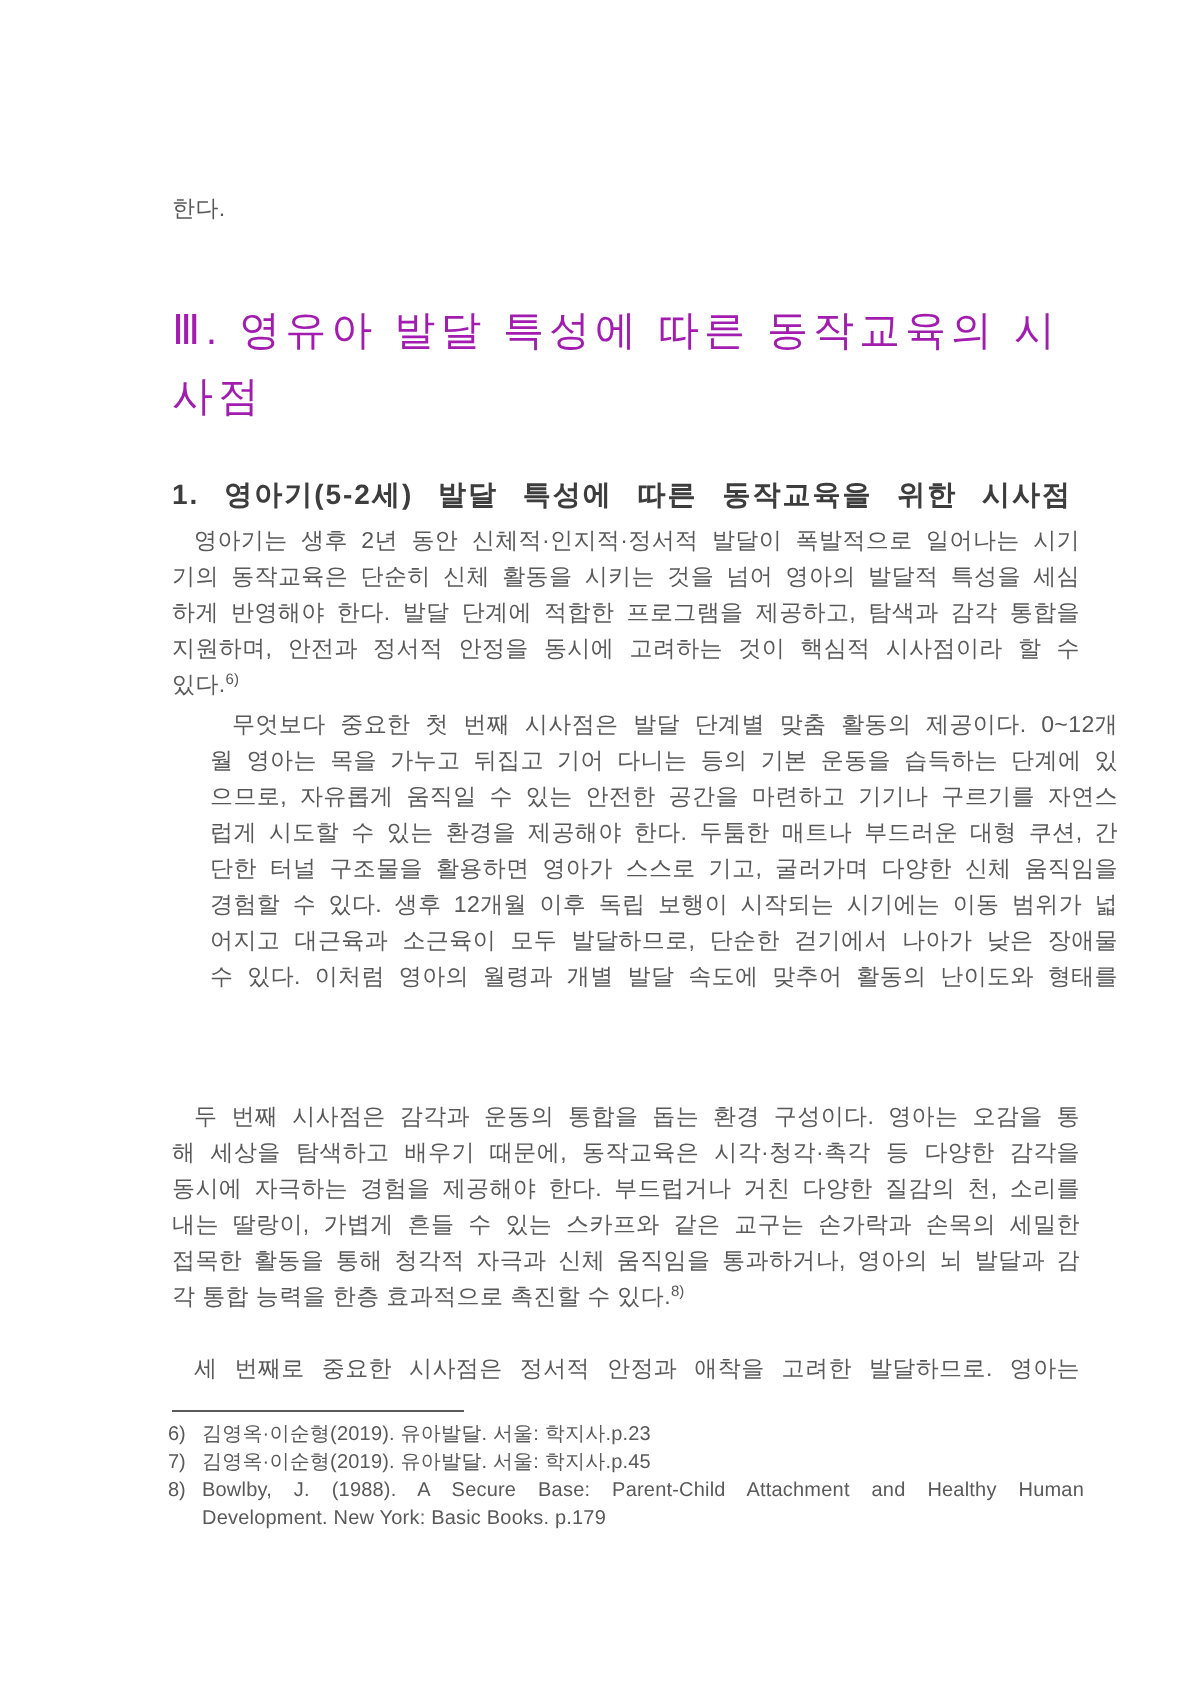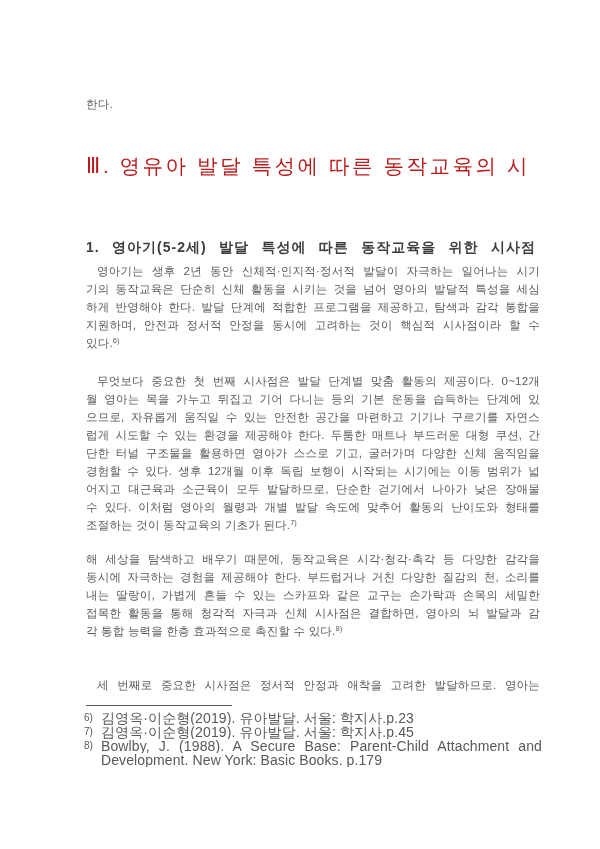--- a/index.html
+++ b/index.html
@@ -14,35 +14,35 @@
     overflow: hidden;
   }
   
   .cont-text {
     position: absolute; top: 97px; left: 86px;
     font-size: 11.5px; letter-spacing: 0.2px; color: #595959;
   }
   
   .chapter {
     position: absolute; top: 150px; left: 86px; width: 444px;
-    font-size: 20.5px; font-weight: 400; color: #b91c1c;
+    font-size: 20.5px; font-weight: 400; color: #a21caf;
     letter-spacing: 2.5px; line-height: 32.5px;
   }
   .ch-line { height: 32.5px; overflow: hidden; }
   
   .section {
     position: absolute; top: 239px; left: 86px; width: 450px;
     font-size: 14px; font-weight: 700; color: #3d3d3d;
     letter-spacing: 1px; height: 20px; overflow: hidden;
     text-align: justify; text-align-last: justify;
   }
   
   .para { position: absolute; left: 86px; width: 454px; }
   .p1 { top: 262px; }
-  .p2 { top: 372px; }
+  .p2 { top: 354px; margin-left: 19px; }
   .p3 { top: 550px; }
   .p4 { top: 676px; }
   .bl {
     height: 18px; line-height: 18px; overflow: hidden;
     font-size: 11.5px; letter-spacing: 0.2px; color: #595959;
   }
   .j { text-align: justify; text-align-last: justify; }
   .indent { text-indent: 11px; }
   sup.fn-ref {
     font-size: 7.5px; letter-spacing: 0;
@@ -53,67 +53,68 @@
     position: absolute; top: 705px; left: 86px; width: 146px;
     border-top: 1.5px solid #5a5a5a; height: 0;
   }
   .footnotes { position: absolute; top: 711px; left: 84px; width: 458px; }
   .fn-row { display: flex; }
   .fn-marker {
     flex: none; width: 17px; font-size: 10px; line-height: 14px; color: #595959;
   }
   .fn-body { flex: 1; min-width: 0; }
   .fnl {
-    font-size: 14px; line-height: 14px; height: 14px; overflow: hidden;
+    font-size: 10px; line-height: 14px; height: 14px; overflow: hidden;
     color: #595959; letter-spacing: 0.1px;
   }
   
   .page-number {
     position: absolute; top: 793px; left: 0; width: 600px;
     text-align: center; font-size: 11px; letter-spacing: 1px; color: #595959;
   }
 </style>
 </head>
 <body>
 
 <div class="page">
 
   <div class="cont-text">한다.</div>
 
   <div class="chapter">
     <div class="ch-line j">Ⅲ. 영유아 발달 특성에 따른 동작교육의 시</div>
+    <div class="ch-line">사점</div>
   </div>
 
   <div class="section">1. 영아기(5-2세) 발달 특성에 따른 동작교육을 위한 시사점</div>
 
   <div class="para p1">
-    <div class="bl j indent">영아기는 생후 2년 동안 신체적·인지적·정서적 발달이 자극하는 일어나는 시기</div>
+    <div class="bl j indent">영아기는 생후 2년 동안 신체적·인지적·정서적 발달이 폭발적으로 일어나는 시기</div>
     <div class="bl j">기의 동작교육은 단순히 신체 활동을 시키는 것을 넘어 영아의 발달적 특성을 세심</div>
     <div class="bl j">하게 반영해야 한다. 발달 단계에 적합한 프로그램을 제공하고, 탐색과 감각 통합을</div>
     <div class="bl j">지원하며, 안전과 정서적 안정을 동시에 고려하는 것이 핵심적 시사점이라 할 수</div>
     <div class="bl"><span>있다.</span><sup class="fn-ref">6)</sup></div>
   </div>
 
   <div class="para p2">
     <div class="bl j indent">무엇보다 중요한 첫 번째 시사점은 발달 단계별 맞춤 활동의 제공이다. 0~12개</div>
     <div class="bl j">월 영아는 목을 가누고 뒤집고 기어 다니는 등의 기본 운동을 습득하는 단계에 있</div>
     <div class="bl j">으므로, 자유롭게 움직일 수 있는 안전한 공간을 마련하고 기기나 구르기를 자연스</div>
     <div class="bl j">럽게 시도할 수 있는 환경을 제공해야 한다. 두툼한 매트나 부드러운 대형 쿠션, 간</div>
     <div class="bl j">단한 터널 구조물을 활용하면 영아가 스스로 기고, 굴러가며 다양한 신체 움직임을</div>
     <div class="bl j">경험할 수 있다. 생후 12개월 이후 독립 보행이 시작되는 시기에는 이동 범위가 넓</div>
     <div class="bl j">어지고 대근육과 소근육이 모두 발달하므로, 단순한 걷기에서 나아가 낮은 장애물</div>
     <div class="bl j">수 있다. 이처럼 영아의 월령과 개별 발달 속도에 맞추어 활동의 난이도와 형태를</div>
-    <div class="bl"><span>조절하는 것이 동작교육의 기초가 된다.</span><sup class="fn-ref">7)</sup></div>
   </div>
 
   <div class="para p3">
+    <div class="bl j indent">두 번째 시사점은 감각과 운동의 통합을 돕는 환경 구성이다. 영아는 오감을 통</div>
     <div class="bl j">해 세상을 탐색하고 배우기 때문에, 동작교육은 시각·청각·촉각 등 다양한 감각을</div>
     <div class="bl j">동시에 자극하는 경험을 제공해야 한다. 부드럽거나 거친 다양한 질감의 천, 소리를</div>
     <div class="bl j">내는 딸랑이, 가볍게 흔들 수 있는 스카프와 같은 교구는 손가락과 손목의 세밀한</div>
-    <div class="bl j">접목한 활동을 통해 청각적 자극과 신체 시사점은 결합하면, 영아의 뇌 발달과 감</div>
+    <div class="bl j">접목한 활동을 통해 청각적 자극과 신체 움직임을 통과하거나, 영아의 뇌 발달과 감</div>
     <div class="bl"><span>각 통합 능력을 한층 효과적으로 촉진할 수 있다.</span><sup class="fn-ref">8)</sup></div>
   </div>
 
   <div class="para p4">
     <div class="bl j indent">세 번째로 중요한 시사점은 정서적 안정과 애착을 고려한 발달하므로. 영아는</div>
   </div>
 
   <div class="fn-rule"></div>
 
   <div class="footnotes">

